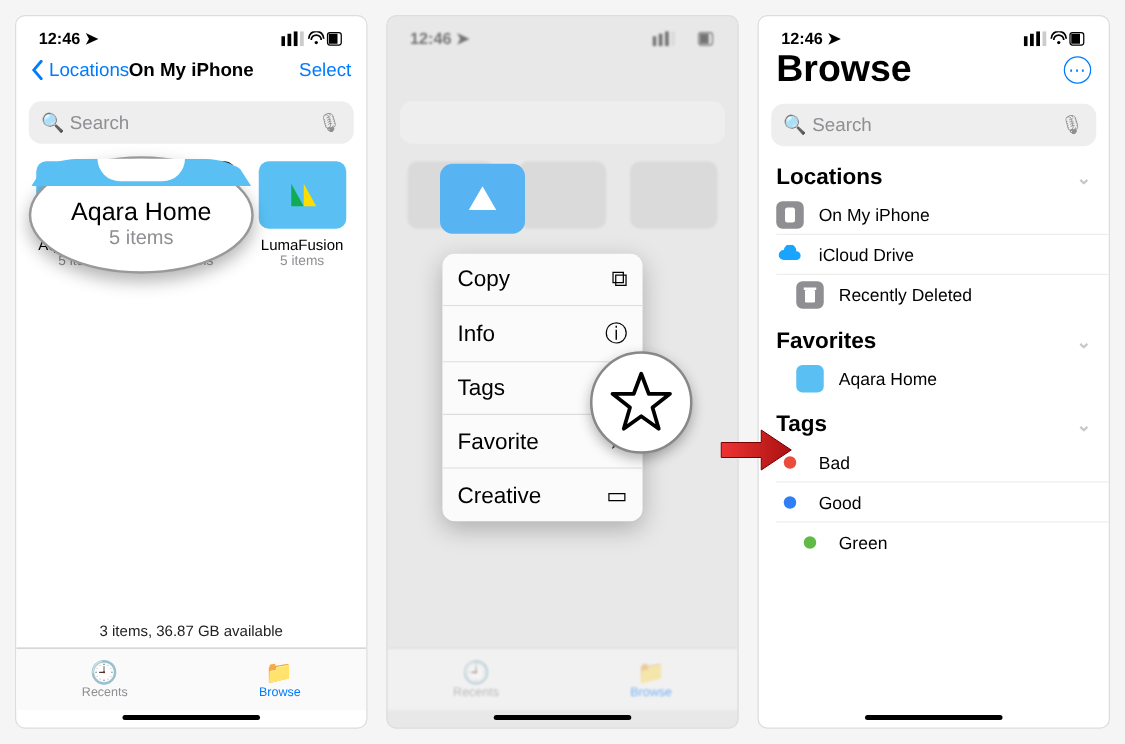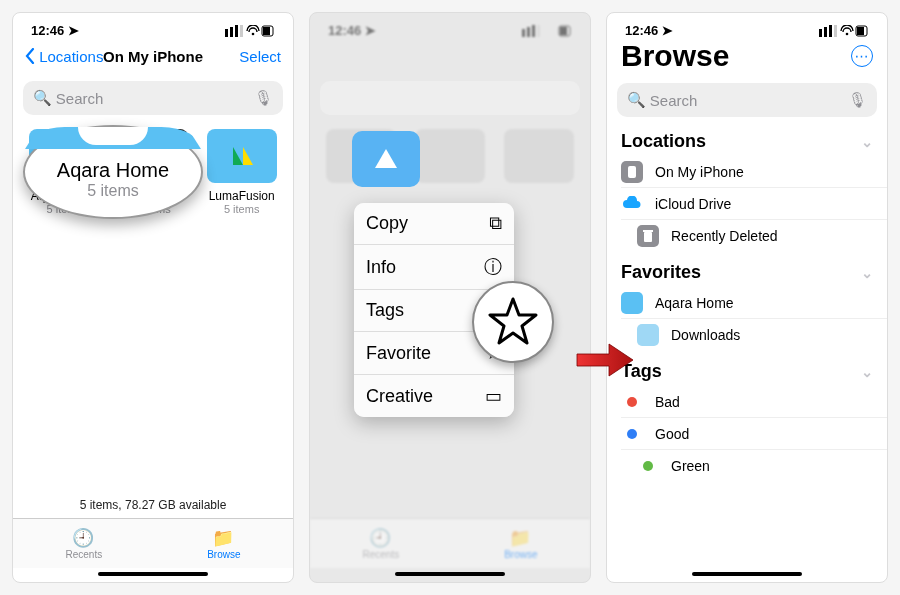--- a/index.html
+++ b/index.html
@@ -170,21 +170,21 @@
       <div class="folder-tile" style="background:#5ac0f3">
           <svg width="26" height="26">
             <path d="M4 22 L4 4 L14 22 Z" fill="#1a5"></path>
             <path d="M14 22 L14 4 L24 22" fill="#fd0"></path>
           </svg>
         </div>
       <div class="folder-name">LumaFusion</div>
       <div class="folder-sub">5 items</div>
     </div>
   </div>
-  <div class="footer-status">5 items, 78.27 GB available</div>
+  <div class="footer-status">3 items, 36.87 GB available</div>
   <div class="tabbar">
     <div class="tab"><span class="ticon">🕘</span><span>Recents</span></div>
     <div class="tab active"><span class="ticon">📁</span><span>Browse</span></div>
   </div>
   <div class="home-ind"></div>
   <div class="zoom-bubble">
     <div class="bt"></div>
       <div class="notch"></div>
     <div class="zb-title">Aqara Home</div>
     <div class="zb-sub">5 items</div>
@@ -318,24 +318,20 @@
 
   <div class="section-head">
       <span>Favorites</span>
       <span class="chev">⌄</span>
     </div>
   <div class="list">
     <div class="list-item">
         <div class="list-icon" style="background:#5ac0f3"></div>
         <span>Aqara Home</span>
       </div>
-    <div class="list-item">
-        <div class="list-icon" style="background:#9fd8f5"></div>
-        <span>Downloads</span>
-      </div>
   </div>
 
   <div class="section-head">
       <span>Tags</span>
       <span class="chev">⌄</span>
     </div>
   <div class="list">
     <div class="list-item">
         <div class="tag-dot" style="background:#eb4d3d"></div>
         <span>Bad</span>

